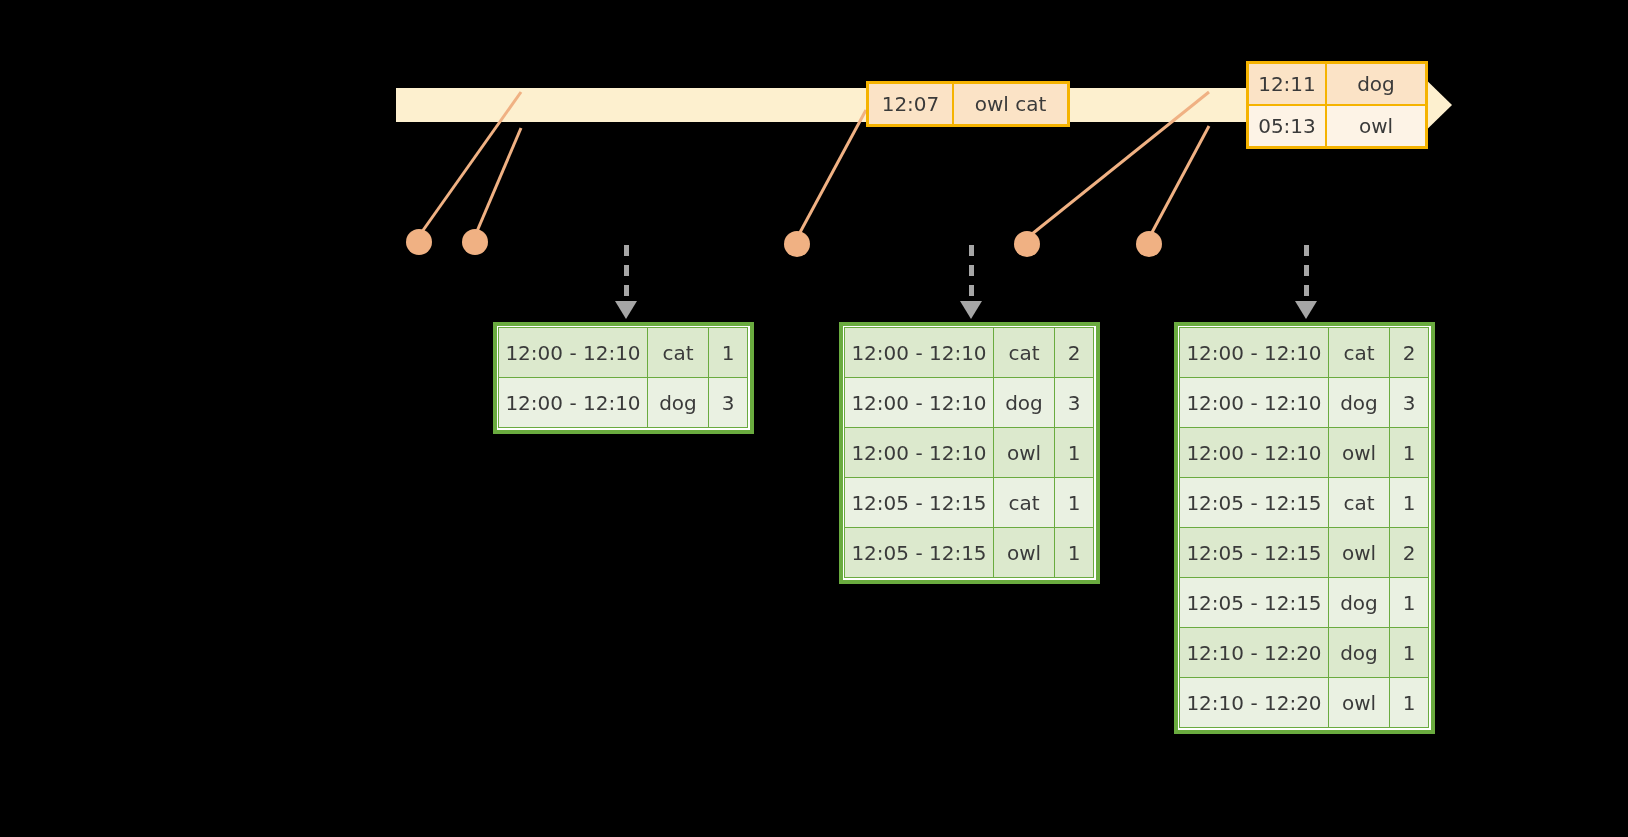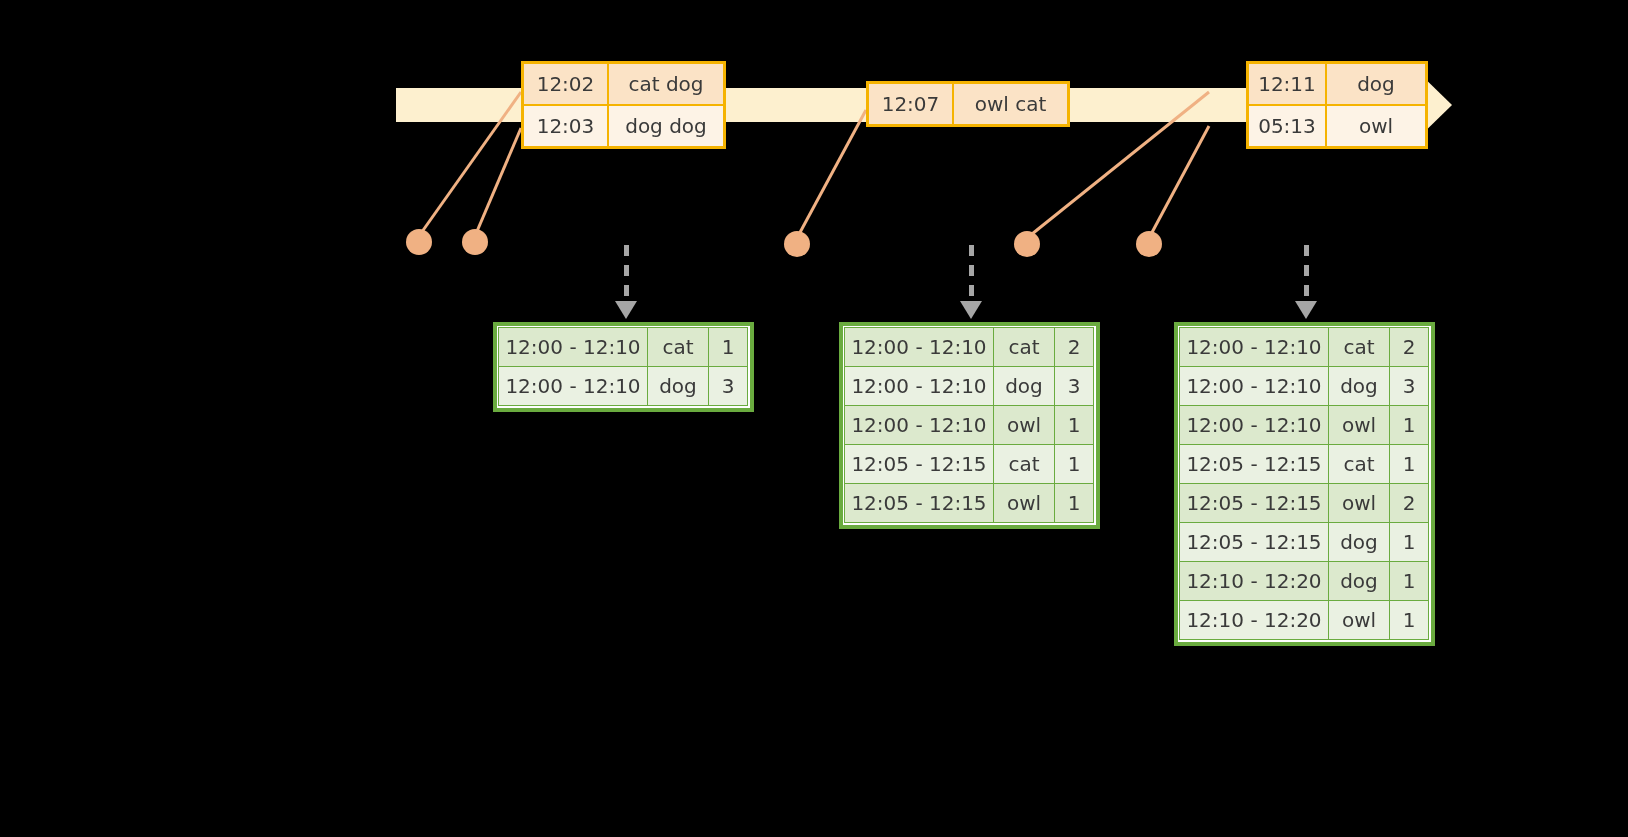--- a/index.html
+++ b/index.html
@@ -120,21 +120,21 @@
   
   .res-table {
     position: absolute;
     border: 4px solid #6aab3f;
     box-sizing: border-box;
     background: #ffffff;
     padding: 2px;
   }
   .res-row {
     display: flex;
-    height: 39px;
+    height: 50px;
     text-align: right;
   }
   .res-cell {
     display: flex;
     align-items: center;
     justify-content: center;
     font-size: 20px;
     color: #3a3a3a;
     background: #dce9cd;
     box-sizing: border-box;
@@ -181,30 +181,20 @@
   </svg>
 
   <div id="connector-dots">
       <div class="dot" style="left: 406px; top: 229px;"></div>
       <div class="dot" style="left: 462px; top: 229px;"></div>
       <div class="dot" style="left: 784px; top: 231px;"></div>
       <div class="dot" style="left: 1014px; top: 231px;"></div>
       <div class="dot" style="left: 1136px; top: 231px;"></div>
     </div>
 
-  <div class="evt-box" id="evt-a">
-    <div class="evt-row">
-      <div class="evt-cell time">12:02</div>
-      <div class="evt-cell msg">cat dog</div>
-    </div>
-    <div class="evt-row alt">
-      <div class="evt-cell time">12:03</div>
-      <div class="evt-cell msg">dog dog</div>
-    </div>
-  </div>
 
   <div class="evt-box" id="evt-b">
     <div class="evt-row">
       <div class="evt-cell time">12:07</div>
       <div class="evt-cell msg">owl cat</div>
     </div>
   </div>
 
   <div class="evt-box" id="evt-c">
     <div class="evt-row">

